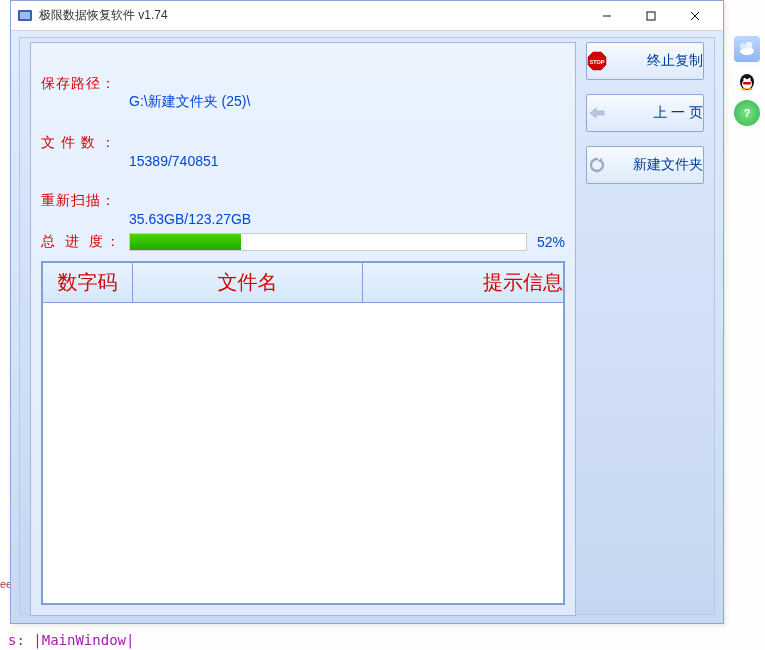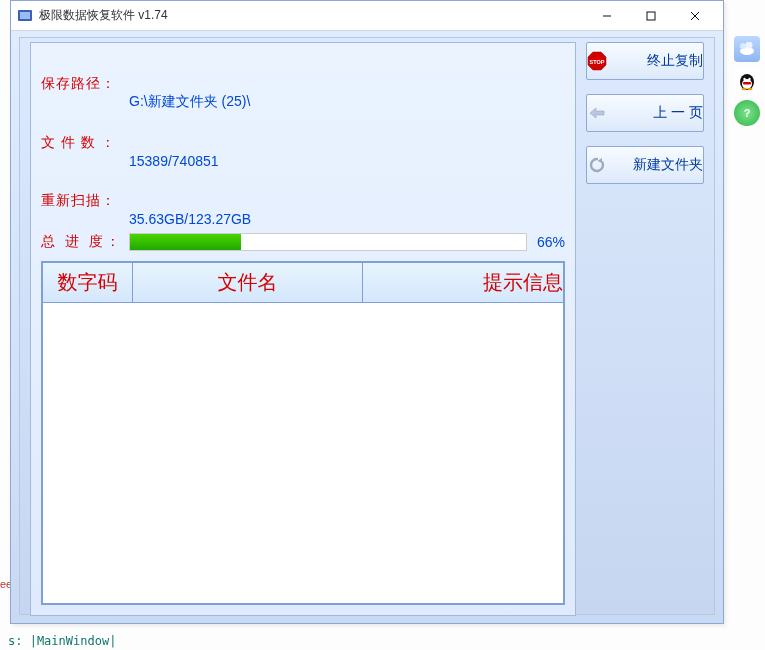--- a/index.html
+++ b/index.html
@@ -2,21 +2,21 @@
 <html><head>
 <meta charset="utf-8">
 <style>
   * { box-sizing: border-box; }
   html, body { margin: 0; padding: 0; font-family: "Microsoft YaHei", Arial, sans-serif; background: #fff; }
   .desktop { width: 765px; height: 650px; background: #fdfdfd; position: relative; overflow: hidden; }
 
   
   .bg-hint1 { position: absolute; left: 0; top: 40px; width: 12px; height: 500px; border-right: 1px solid #e6e6e6; }
   .bg-hint2 { position: absolute; left: 0; bottom: 60px; color: #b33; font-size: 11px; }
-  .bg-hint3 { position: absolute; left: 8px; bottom: 2px; color: #0f766e; font-size: 12px; font-family: monospace; white-space: pre; }
+  .bg-hint3 { position: absolute; left: 8px; bottom: 2px; color: #a21caf; font-size: 14px; font-family: monospace; white-space: pre; }
 
   
   .win {
     position: absolute; left: 10px; top: 0; width: 714px; height: 624px;
     background: linear-gradient(#e1edfd, #c9d9f2);
     border: 1px solid #8aa8d6;
     box-shadow: 2px 2px 4px rgba(0,0,0,0.08);
   }
   .titlebar {
     height: 30px; display: flex; align-items: center; padding: 0 6px;
@@ -152,21 +152,21 @@
           <div class="info-line">
             <span class="info-label">重新扫描：</span>
             <span class="info-value">35.63GB/123.27GB</span>
           </div>
 
           <div class="progress-row">
             <span class="progress-label">总 进 度：</span>
             <div class="progress-bar">
               <div class="progress-fill"></div>
             </div>
-            <span class="progress-pct">66%</span>
+            <span class="progress-pct">52%</span>
           </div>
 
           <div class="table-wrap">
             <div class="thead">
               <div class="th th-code">数字码</div>
               <div class="th th-name">文件名</div>
               <div class="th th-info">提示信息</div>
             </div>
             <div class="tbody"></div>
           </div>

